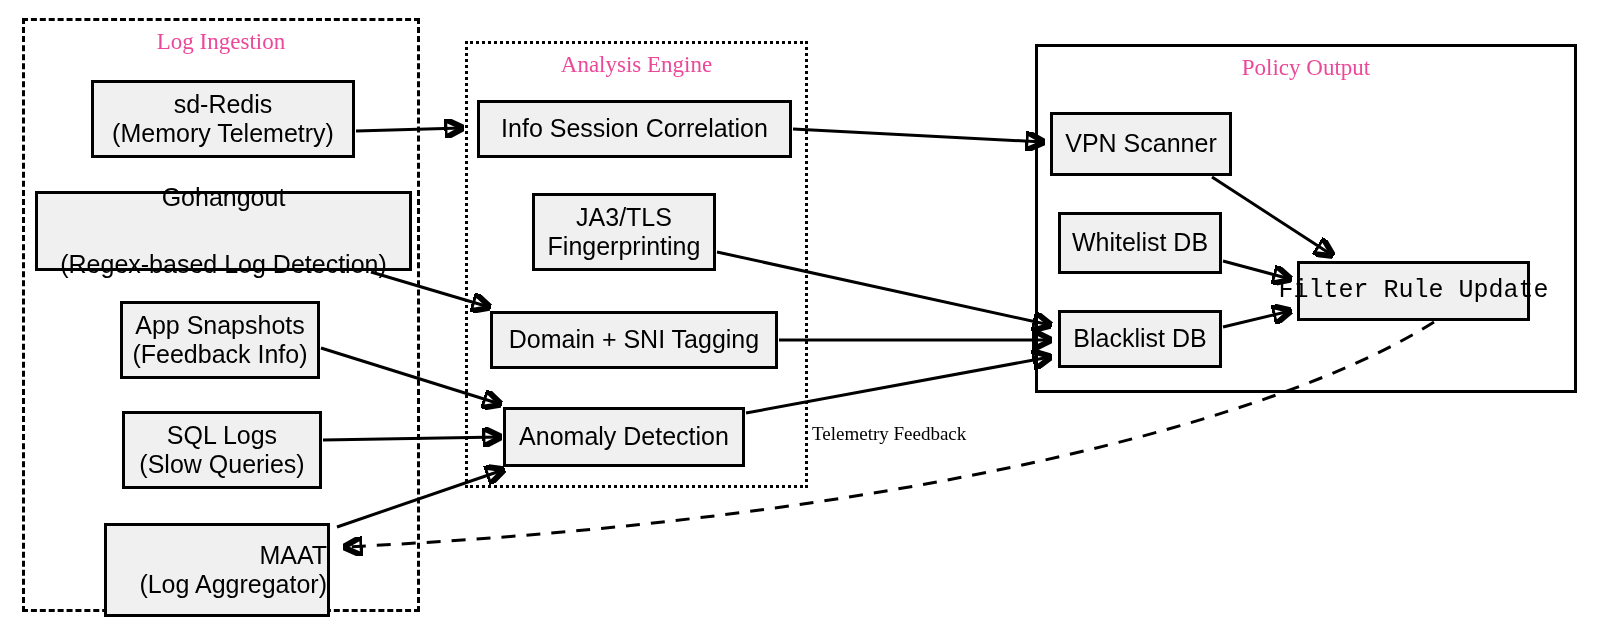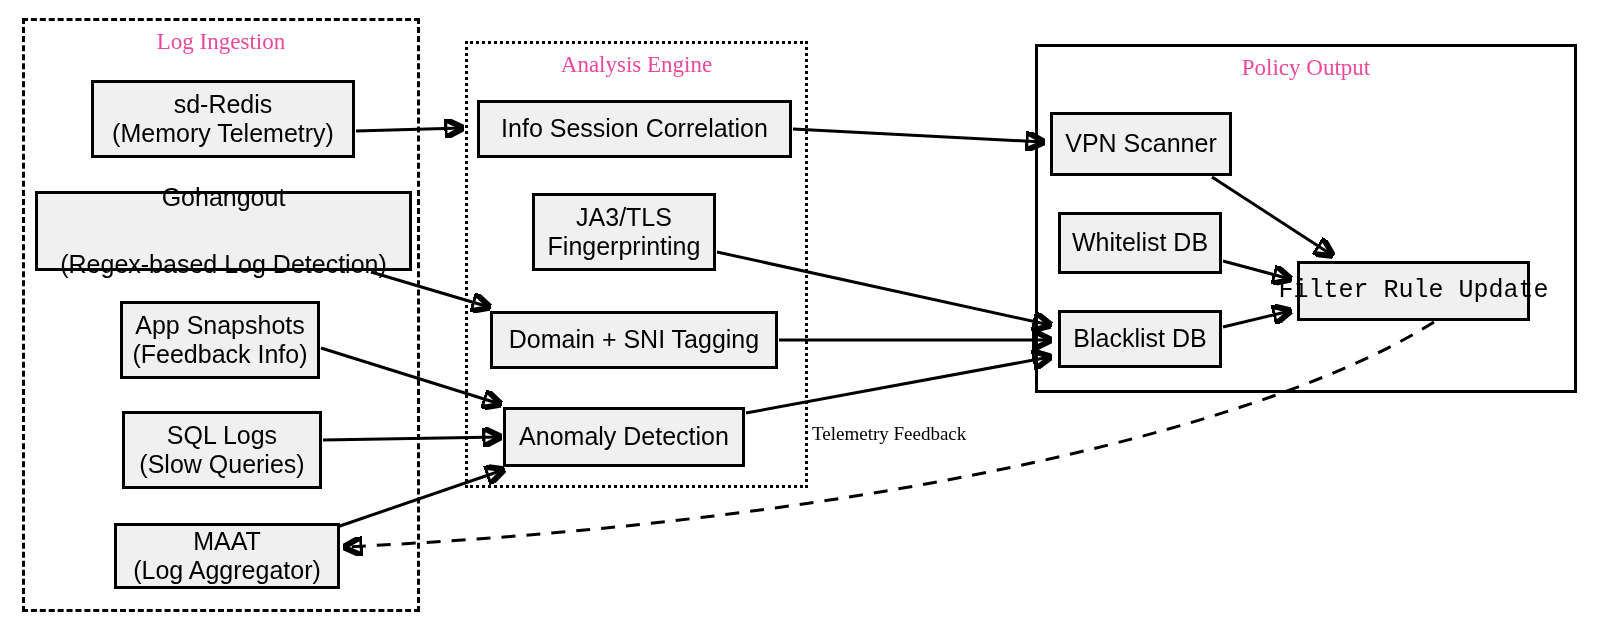--- a/index.html
+++ b/index.html
@@ -132,21 +132,21 @@
   <div class="node" style="left:120px; top:301px; width:200px; height:78px;">
     <span>App Snapshots</span>
     <span class="l2">(Feedback Info)</span>
   </div>
 
   <div class="node" style="left:122px; top:411px; width:200px; height:78px;">
     <span>SQL Logs</span>
     <span class="l2">(Slow Queries)</span>
   </div>
 
-  <div class="node" style="left:114px; top:523px; width:226px; height:66px;">
+  <div class="node" style="left:104px; top:523px; width:226px; height:94px;align-items:flex-end;">
     <span>MAAT</span>
     <span class="l2">(Log Aggregator)</span>
   </div>
 
   <div class="node" style="left:477px; top:100px; width:315px; height:58px;">
     <span>Info Session Correlation</span>
   </div>
 
   <div class="node" style="left:532px; top:193px; width:184px; height:78px;">
     <span>JA3/TLS</span>

